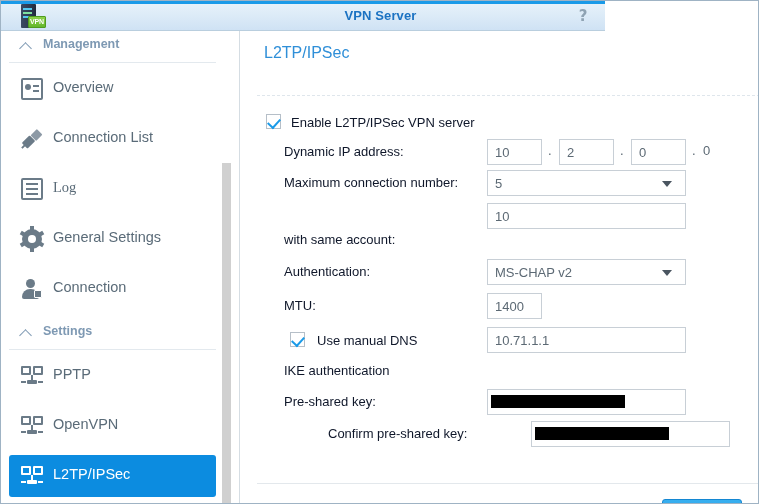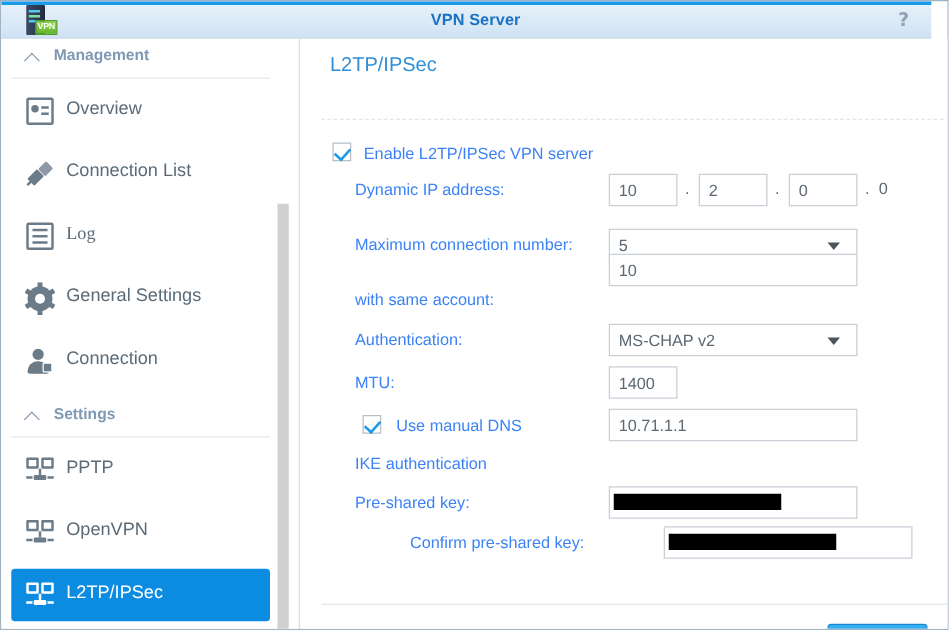--- a/index.html
+++ b/index.html
@@ -15,21 +15,21 @@
     position: relative;
     width: 759px; height: 504px;
     background: #ffffff;
     border: 1px solid #9fb3c4;
     overflow: hidden;
   }
 
   
   .titlebar {
     position: absolute; left: 0; top: 0;
-    width: 744px; height: 30px;
+    width: 604px; height: 30px;
     background: linear-gradient(to bottom, #e8f2fa 0%, #dbeaf7 55%, #cfe2f4 100%);
     border-bottom: 1px solid #b9cede;
   }
   .titlebar-topline {
     position: absolute; left: 0; top: 0;
     width: 100%; height: 3px;
     background: #1a9ae8;
   }
   .title-text {
     position: absolute; left: 0; top: 7px;
@@ -236,21 +236,21 @@
     width: 503px; height: 0;
     border-top: 1px dashed #dfe6ec;
   }
 
   .form { position: absolute; left: 0; top: 64px; width: 519px; }
 
   .row { position: absolute; left: 0; width: 519px; }
 
   .lbl {
     position: absolute;
-    font-size: 13px; color: #3b82f6;
+    font-size: 13px; color: #0f172a;
     white-space: nowrap;
   }
 
   .fld {
     position: absolute;
     border: 1px solid #c8cfd6;
     background: #ffffff;
     font-size: 13px; color: #5c6974;
     padding: 0 7px;
     line-height: 24px;
@@ -449,21 +449,21 @@
         <span class="lbl" style="left:43px; top:5px;">Dynamic IP address:</span>
         <input class="fld" style="left: 246px; top: 0px; width: 55px;" value="10">
         <span class="dotsep" style="left:307px; top:4px;">.</span>
         <input class="fld" style="left: 318px; top: 0px; width: 55px;" value="2">
         <span class="dotsep" style="left:379px; top:4px;">.</span>
         <input class="fld" style="left: 390px; top: 0px; width: 55px;" value="0">
         <span class="dotsep" style="left:451px; top:4px;">.</span>
         <span class="dotsep" style="left:462px; top:4px;">0</span>
       </div>
 
-      <div class="row" style="top:88px; height:28px;">
+      <div class="row" style="top:75px; height:28px;">
         <span class="lbl" style="left:43px; top:5px;">Maximum connection number:</span>
         <input class="fld sel" style="left: 246px; top: 0px; width: 199px;" value="5">
         <span class="caret" style="left:421px; top:11px;"></span>
       </div>
 
       <div class="row" style="top:108px; height:48px;">
         <span class="lbl" style="left:43px; top:29px;">with same account:</span>
         <input class="fld" style="left: 246px; top: 0px; width: 199px;" value="10">
       </div>
 

